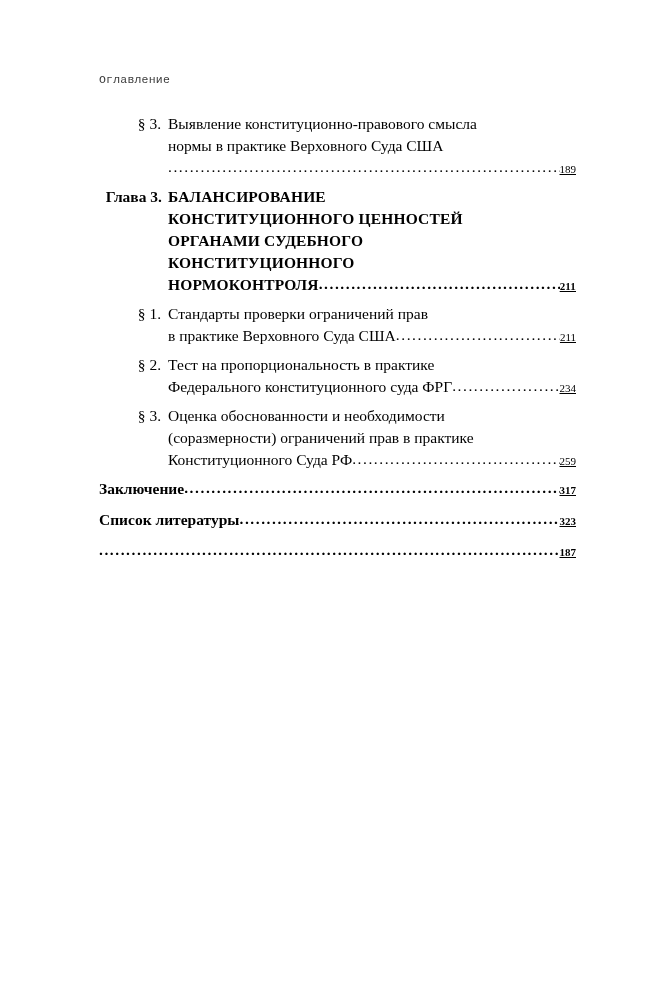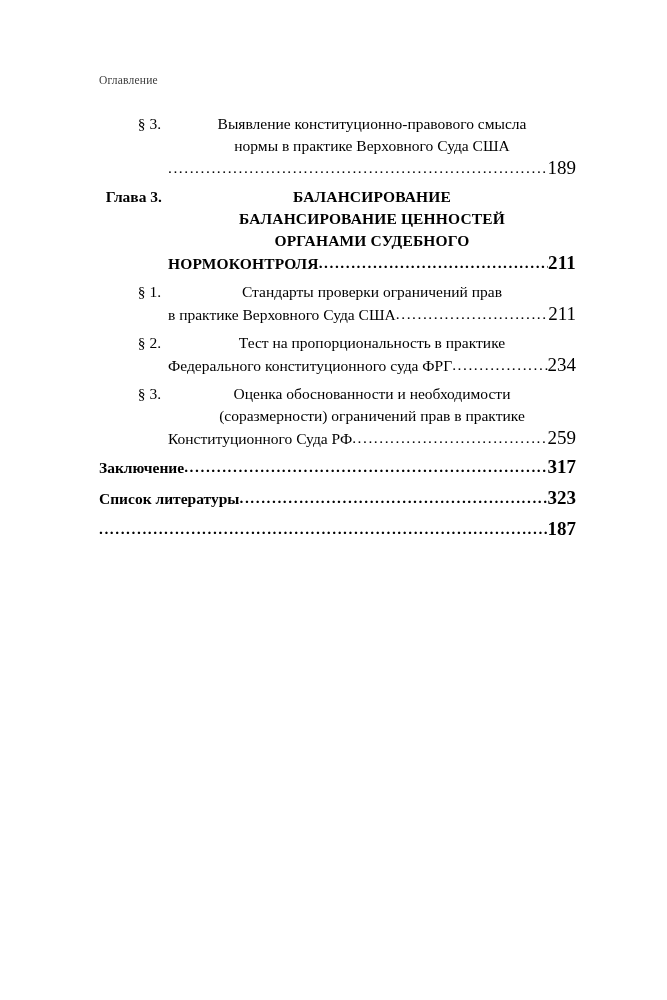--- a/index.html
+++ b/index.html
@@ -19,21 +19,21 @@
   .page {
     position: absolute;
     inset: 0;
     background: #ffffff;
   }
 
   .running-head {
     position: absolute;
     left: 99px;
     top: 72px;
-    font-family: Liberation Serif, serif;
+    font-family: Liberation Mono, monospace;
     font-size: 11.5px;
     line-height: 16px;
     color: #3b3b3b;
     letter-spacing: 0.2px;
     white-space: nowrap;
   }
 
   .toc {
     position: absolute;
     left: 99px;
@@ -63,21 +63,20 @@
   .entry-body {
     flex: 1 1 auto;
     min-width: 0;
     font-size: 15.5px;
     line-height: 22px;
   }
 
   .entry-line {
     display: block;
     white-space: nowrap;
-    text-align: center;
   }
 
   
   .last-line {
     display: flex;
     align-items: baseline;
     white-space: nowrap;
   }
   .last-line .txt { flex: 0 0 auto; }
   .leader {
@@ -86,22 +85,23 @@
     white-space: nowrap;
     margin: 0 0 0 0;
     letter-spacing: 1.55px;
     font-size: 15.5px;
     color: #000;
     transform: translateY(-1px);
   }
   .page-num {
     flex: 0 0 auto;
     text-align: right;
-    font-size: 19px;
-    white-space: nowrap;
+    font-size: 11px;
+    white-space: nowrap;
+    text-decoration: underline;
   }
 
   
   .entry.chapter .entry-label {
     font-weight: bold;
     font-size: 15.5px;
     flex-basis: 69px;
     width: 69px;
     padding-right: 6px;
   }
@@ -142,22 +142,23 @@
           <span class="last-line">
             <span class="leader">.........................................................................................</span>
             <span class="page-num">189</span>
           </span>
         </div>
       </div>
       <div class="entry chapter">
         <div class="entry-label">Глава 3.</div>
         <div class="entry-body">
           <span class="entry-line">БАЛАНСИРОВАНИЕ</span>
-          <span class="entry-line">БАЛАНСИРОВАНИЕ ЦЕННОСТЕЙ</span>
+          <span class="entry-line">КОНСТИТУЦИОННОГО ЦЕННОСТЕЙ</span>
           <span class="entry-line">ОРГАНАМИ СУДЕБНОГО</span>
+          <span class="entry-line">КОНСТИТУЦИОННОГО</span>
           <span class="last-line">
             <span class="txt">НОРМОКОНТРОЛЯ</span>
             <span class="leader">.........................................................................................</span>
             <span class="page-num">211</span>
           </span>
         </div>
       </div>
       <div class="entry section">
         <div class="entry-label">§ 1.</div>
         <div class="entry-body">

